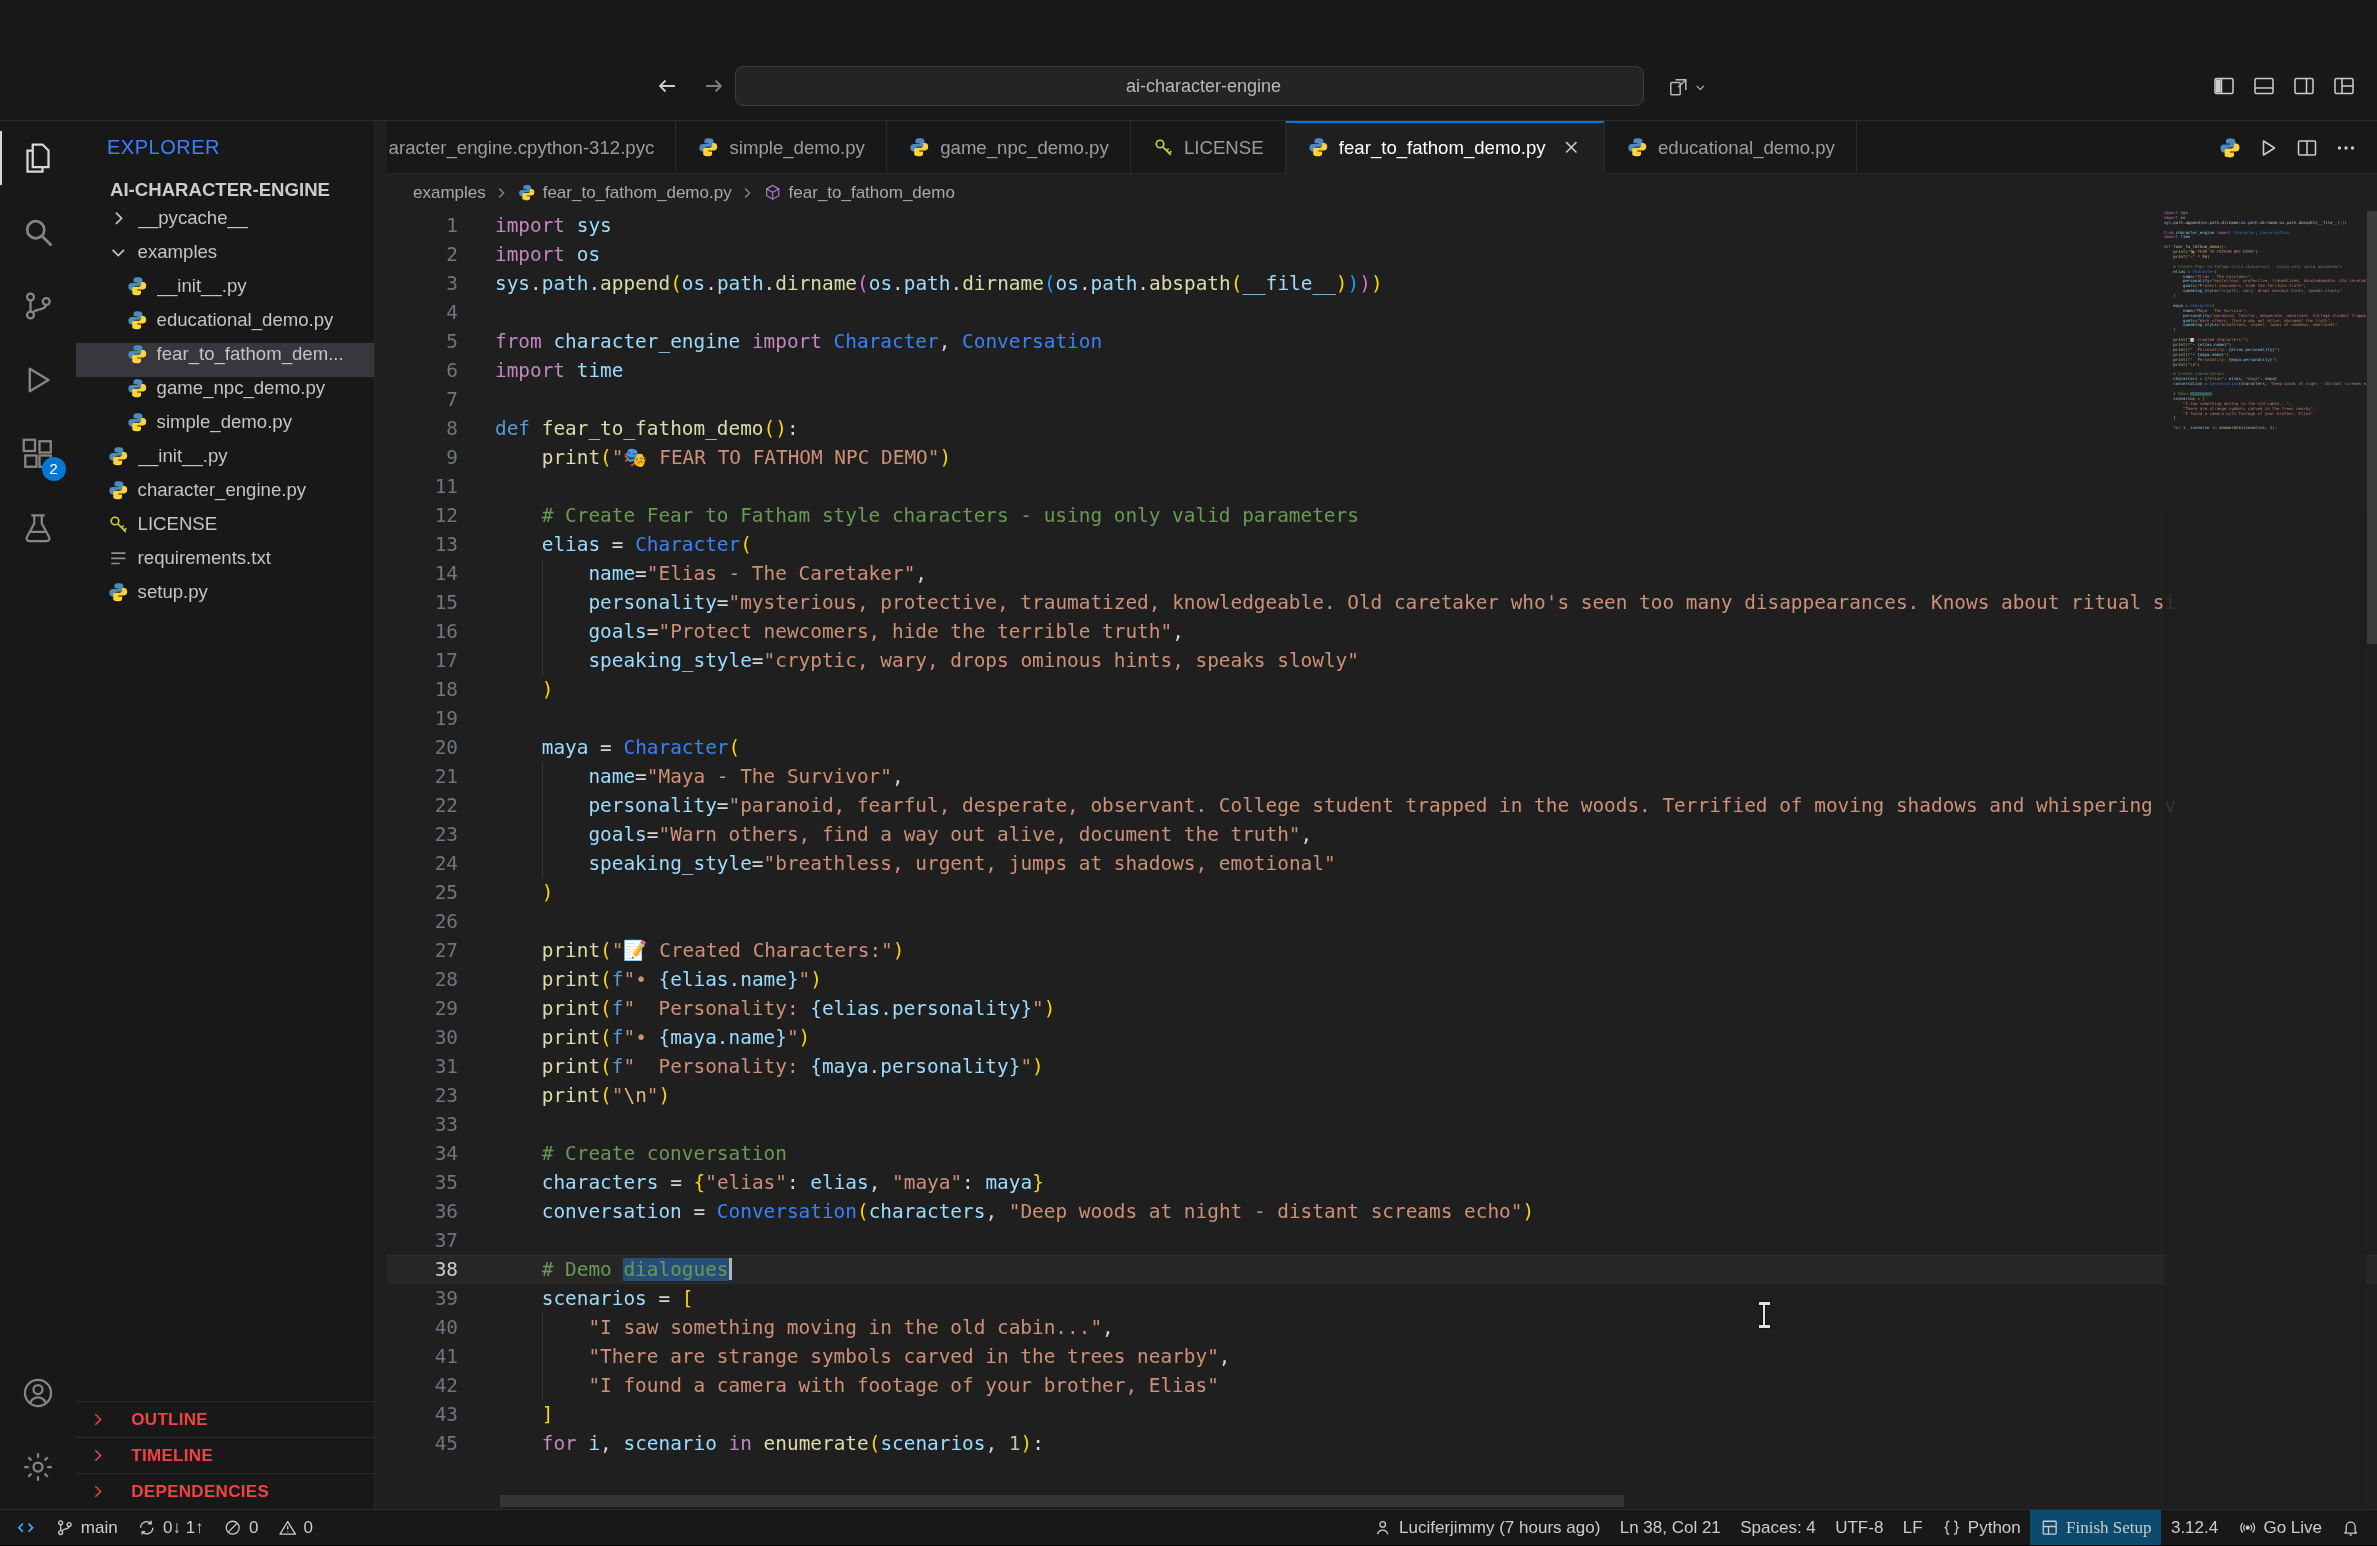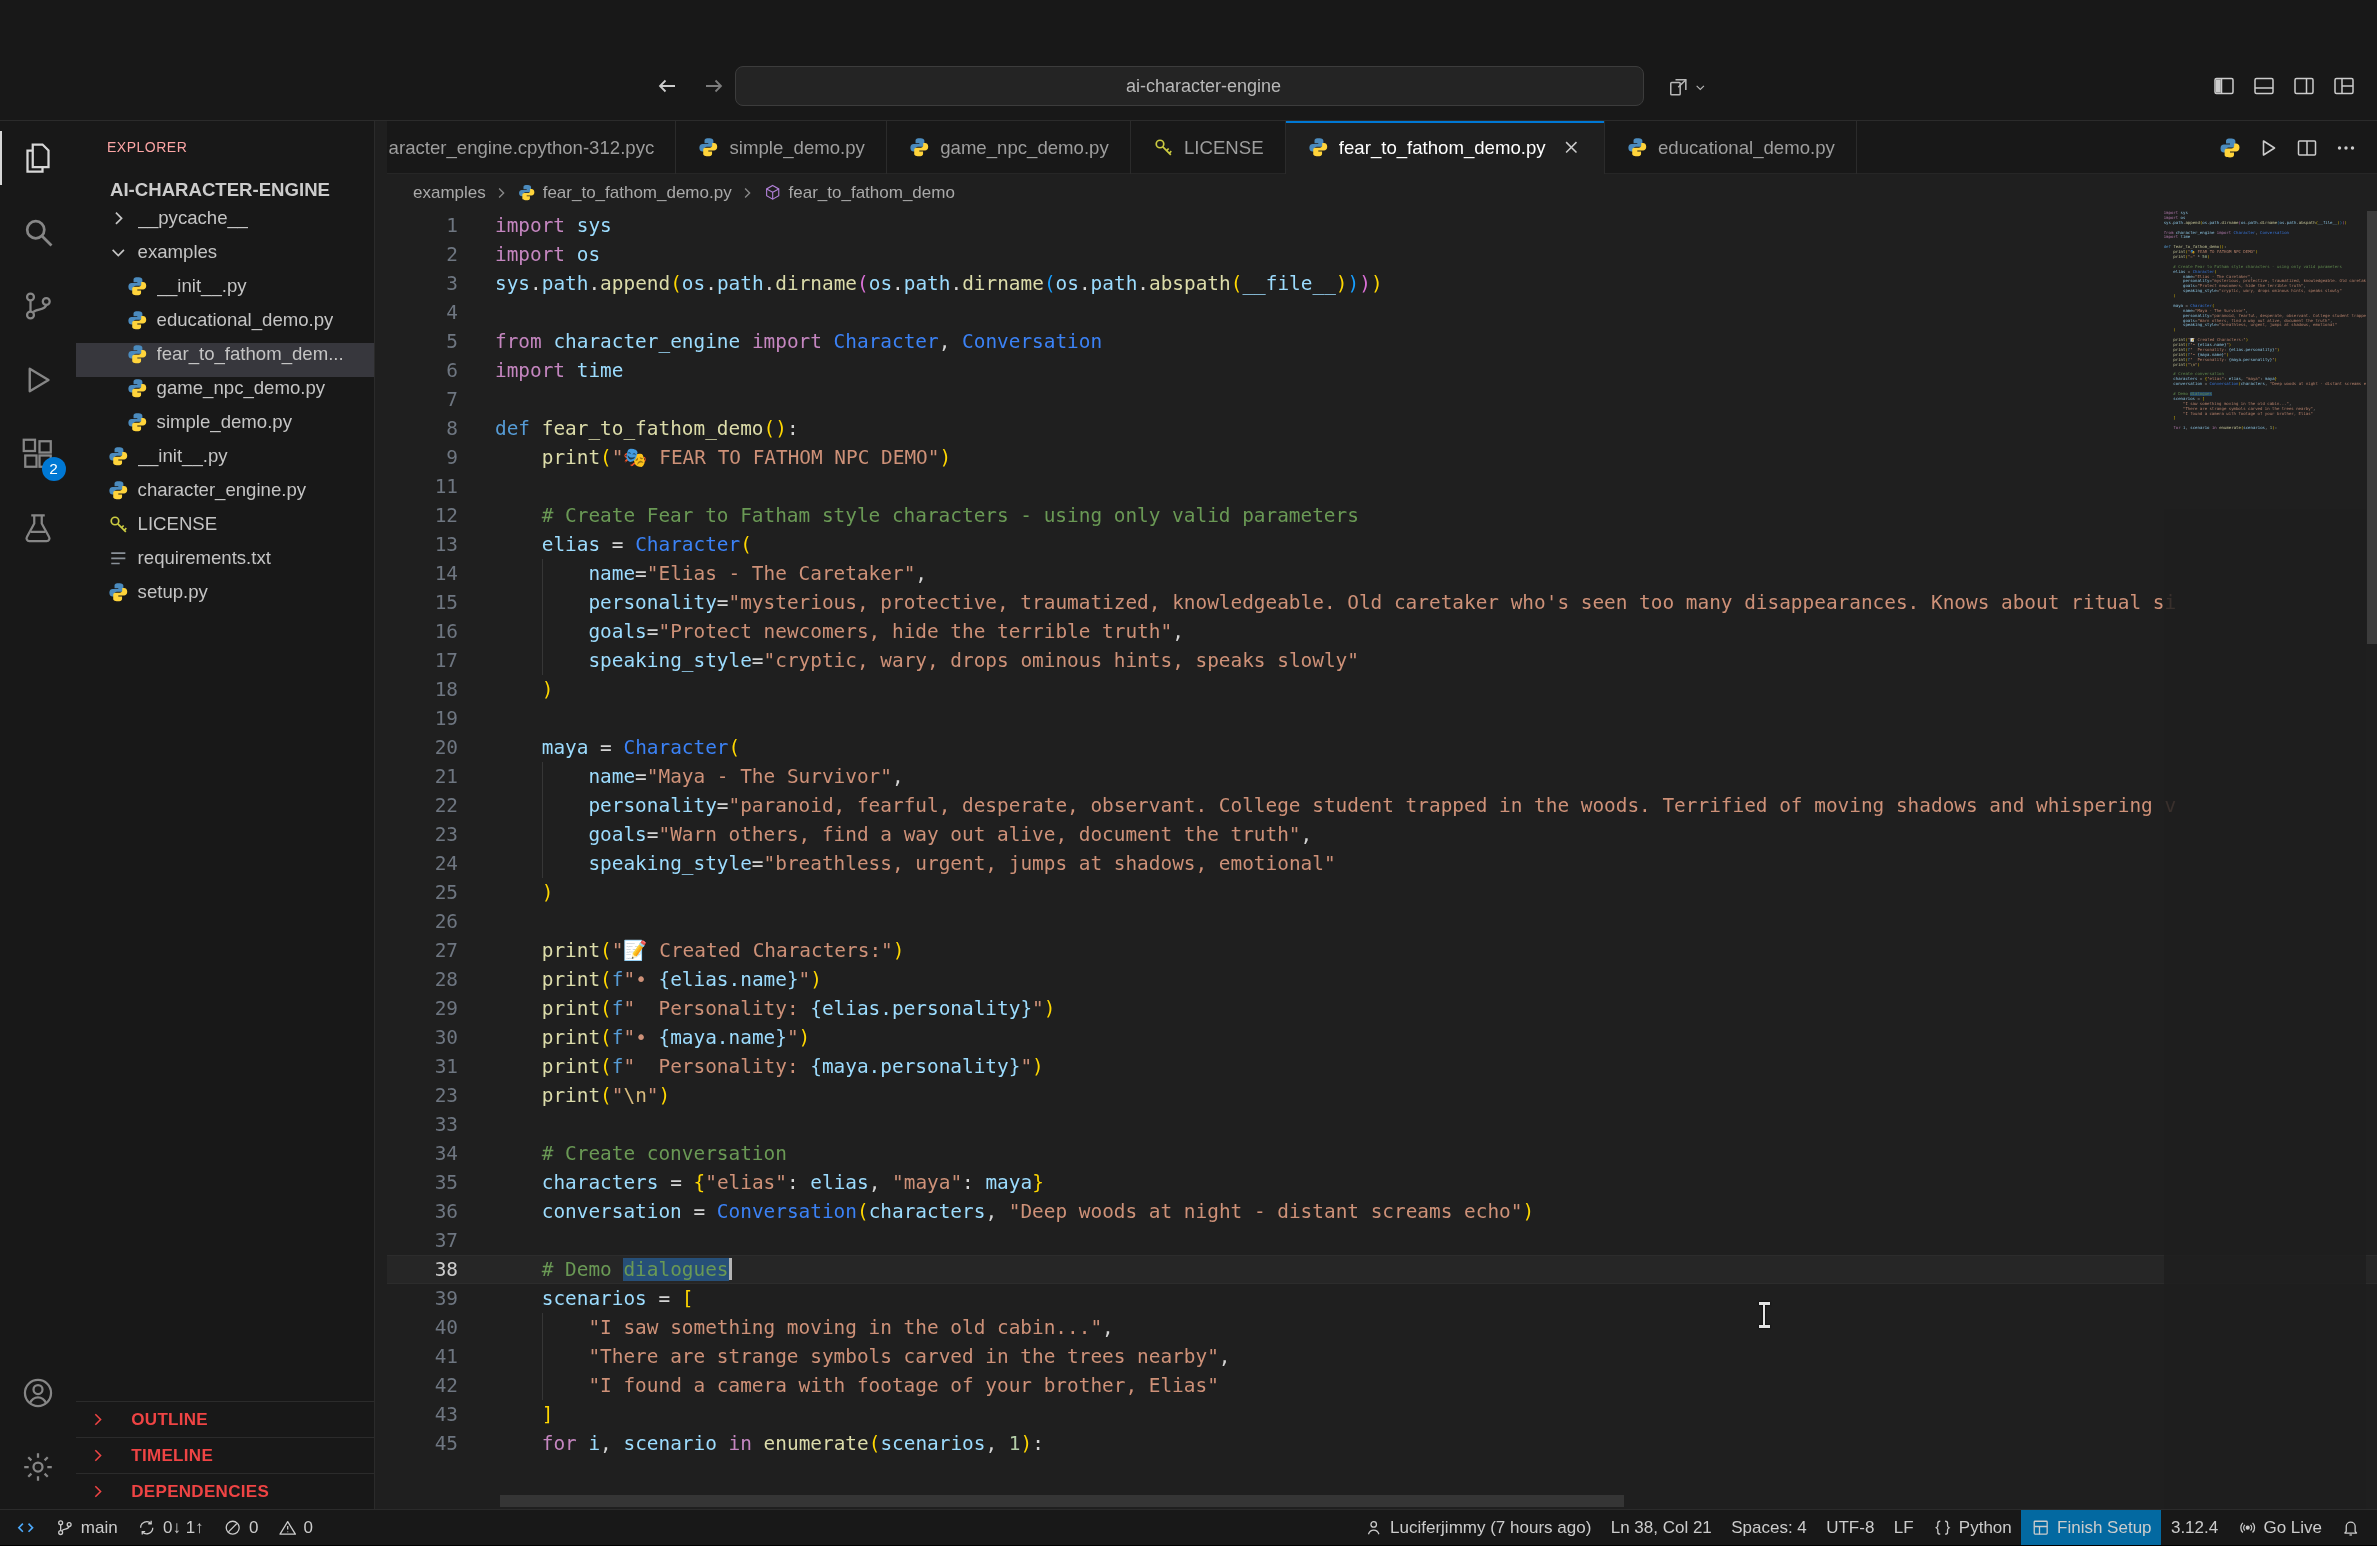--- a/index.html
+++ b/index.html
@@ -26,21 +26,21 @@
   .activitybar{width:76px;flex:none;background:#181818;display:flex;flex-direction:column;}
   .ab-item{width:76px;height:74px;display:flex;align-items:center;justify-content:center;color:#868686;position:relative;cursor:pointer;}
   .ab-item .icon{width:36px;height:36px;}
   .ab-item.active{color:#d7d7d7;}
   .ab-item.active::before{content:"";position:absolute;left:0;top:9.7px;bottom:9.7px;width:2.4px;background:#d7d7d7;}
   .ab-badge{position:absolute;right:10.5px;bottom:10.5px;min-width:24px;height:24px;border-radius:12px;background:#0078d4;color:#fff;font-size:15.4px;display:flex;align-items:center;justify-content:center;padding:0 3.2px;box-sizing:border-box;}
   .ab-bottom{margin-top:auto;padding-bottom:4.9px;}
 
   
   .sidebar{width:298px;flex:none;background:#181818;display:flex;flex-direction:column;overflow:hidden;}
-  .sb-header{height:52px;flex:none;display:flex;align-items:center;justify-content:space-between;padding:0 21px 0 31px;font-size:14px;color:#fca5a5;letter-spacing:0.5px;}
+  .sb-header{height:52px;flex:none;display:flex;align-items:center;justify-content:space-between;padding:0 21px 0 31px;font-size:20px;color:#3b82f6;letter-spacing:0.5px;}
   .sb-header .icon{width:22.6px;height:22.6px;color:#bdbdbd;cursor:pointer;}
   .root-row{height:34px;flex:none;display:flex;align-items:center;gap:4.9px;padding-left:6.5px;font-size:18.6px;font-weight:bold;color:#cccccc;cursor:pointer;}
   .root-row .icon{width:22.6px;height:22.6px;}
   .tree{flex:none;}
   .tree-row{height:34px;display:flex;align-items:flex-start;gap:8px;font-size:18.6px;color:#c4c4c4;cursor:pointer;white-space:nowrap;overflow:hidden;}
   .tree-row .icon{width:22.6px;height:22.6px;flex:none;}
   .tree-row.lvl1{padding-left:31px;}
   .tree-row.lvl2{padding-left:50px;}
   .tree-row.selected{background:#37373d;}
   .t-label{overflow:hidden;text-overflow:ellipsis;}
@@ -91,21 +91,21 @@
   
   .mouse-ibeam{position:absolute;left:1376px;top:1093px;width:2.4px;height:22px;background:#e3e3e3;filter:drop-shadow(0 0 0.8px #000);}
   .mouse-ibeam::before,.mouse-ibeam::after{content:"";position:absolute;left:-4px;width:10.5px;height:2.4px;background:#e3e3e3;}
   .mouse-ibeam::before{top:-1.6px;} .mouse-ibeam::after{bottom:-1.6px;}
 
   
   .statusbar{height:36px;background:#181818;border-top:0.8px solid #2b2b2b;box-sizing:border-box;display:flex;align-items:stretch;font-size:17px;color:#cccccc;padding:0 6.5px;}
   .sb-left,.sb-right{display:flex;align-items:stretch;}
   .sb-right{margin-left:auto;}
   .sb-item{display:flex;align-items:center;gap:6.5px;padding:0 9.7px;cursor:pointer;white-space:nowrap;}
-  .sb-item.hl{background:#0369a1;}
+  .sb-item.hl{background:#0c4a6e;font-family:Liberation Serif, serif;}
   .sb-ic{width:19.4px;height:19.4px;}
 </style>
 </head>
 <body>
 
 <header class="titlebar">
   <div class="tb-nav">
       <span class="icon tb-ic">
         <svg viewBox="0 0 24 24" fill="none" stroke="currentColor" stroke-width="1.8">
           <path d="M20 12H5M10.5 6.5L5 12l5.5 5.5"></path>

